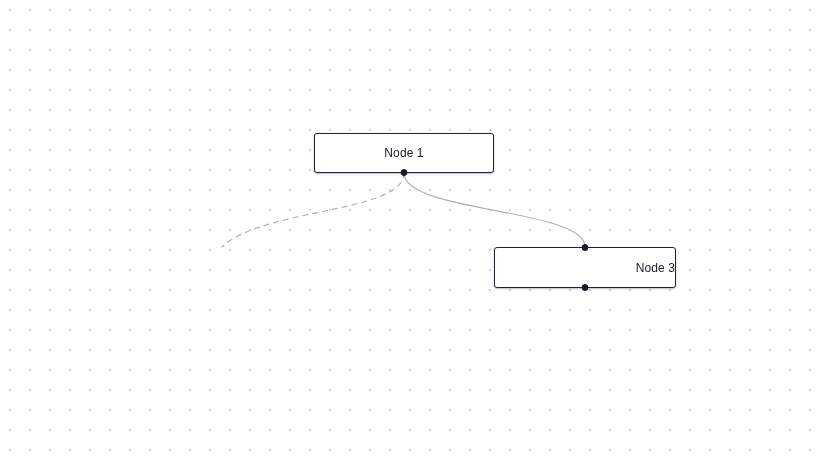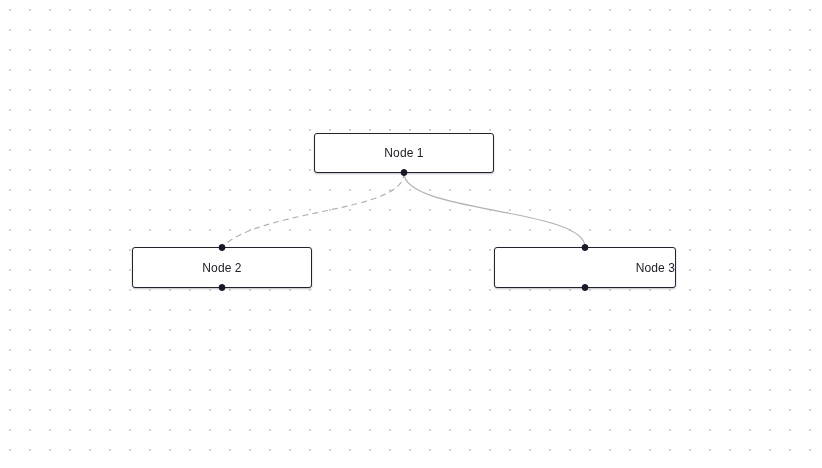--- a/index.html
+++ b/index.html
@@ -82,25 +82,20 @@
       <path id="edge-path-0" fill="none" stroke-linecap="round" d="M 404,173 C 404,213 262,208 222,247" stroke="#b1b1b7" stroke-width="1.2" stroke-dasharray="5 5"></path>
       <path id="edge-path-1" fill="none" stroke-linecap="round" d="M 404,173 C 404,213 585,208 585,247" stroke="#b1b1b7" stroke-width="1.2"></path>
     </g>
   </svg>
 
   <div class="rf-node" id="rf-node-0" style="left: 314px; top: 133px; width: 180px; height: 40px; border-color: rgb(34, 34, 51); background: rgb(255, 255, 255); color: rgb(32, 32, 44);">
     <span class="rf-node-label">Node 1</span>
     <span class="rf-handle bottom" style="width: 7px; height: 7px; background: rgb(26, 25, 43); border-color: rgb(26, 25, 43);"></span>
   </div>
 
-  <div class="rf-node" id="rf-node-1" style="left: 132px; top: 247px; width: 180px; height: 41px; border-color: rgb(34, 34, 51); background: rgb(255, 255, 255); color: rgb(32, 32, 44);">
-    <span class="rf-handle top" style="width: 7px; height: 7px; background: rgb(26, 25, 43); border-color: rgb(26, 25, 43);"></span>
-    <span class="rf-node-label">Node 2</span>
-    <span class="rf-handle bottom" style="width: 7px; height: 7px; background: rgb(26, 25, 43); border-color: rgb(26, 25, 43);"></span>
-  </div>
 
   <div class="rf-node" id="rf-node-2" style="left: 494px; top: 247px; width: 182px; height: 41px; border-color: rgb(34, 34, 51); background: rgb(255, 255, 255); color: rgb(32, 32, 44); justify-content: flex-end;">
     <span class="rf-handle top" style="width: 7px; height: 7px; background: rgb(26, 25, 43); border-color: rgb(26, 25, 43);"></span>
     <span class="rf-node-label">Node 3</span>
     <span class="rf-handle bottom" style="width: 7px; height: 7px; background: rgb(26, 25, 43); border-color: rgb(26, 25, 43);"></span>
   </div>
 
 </div>
 
 </body></html>

